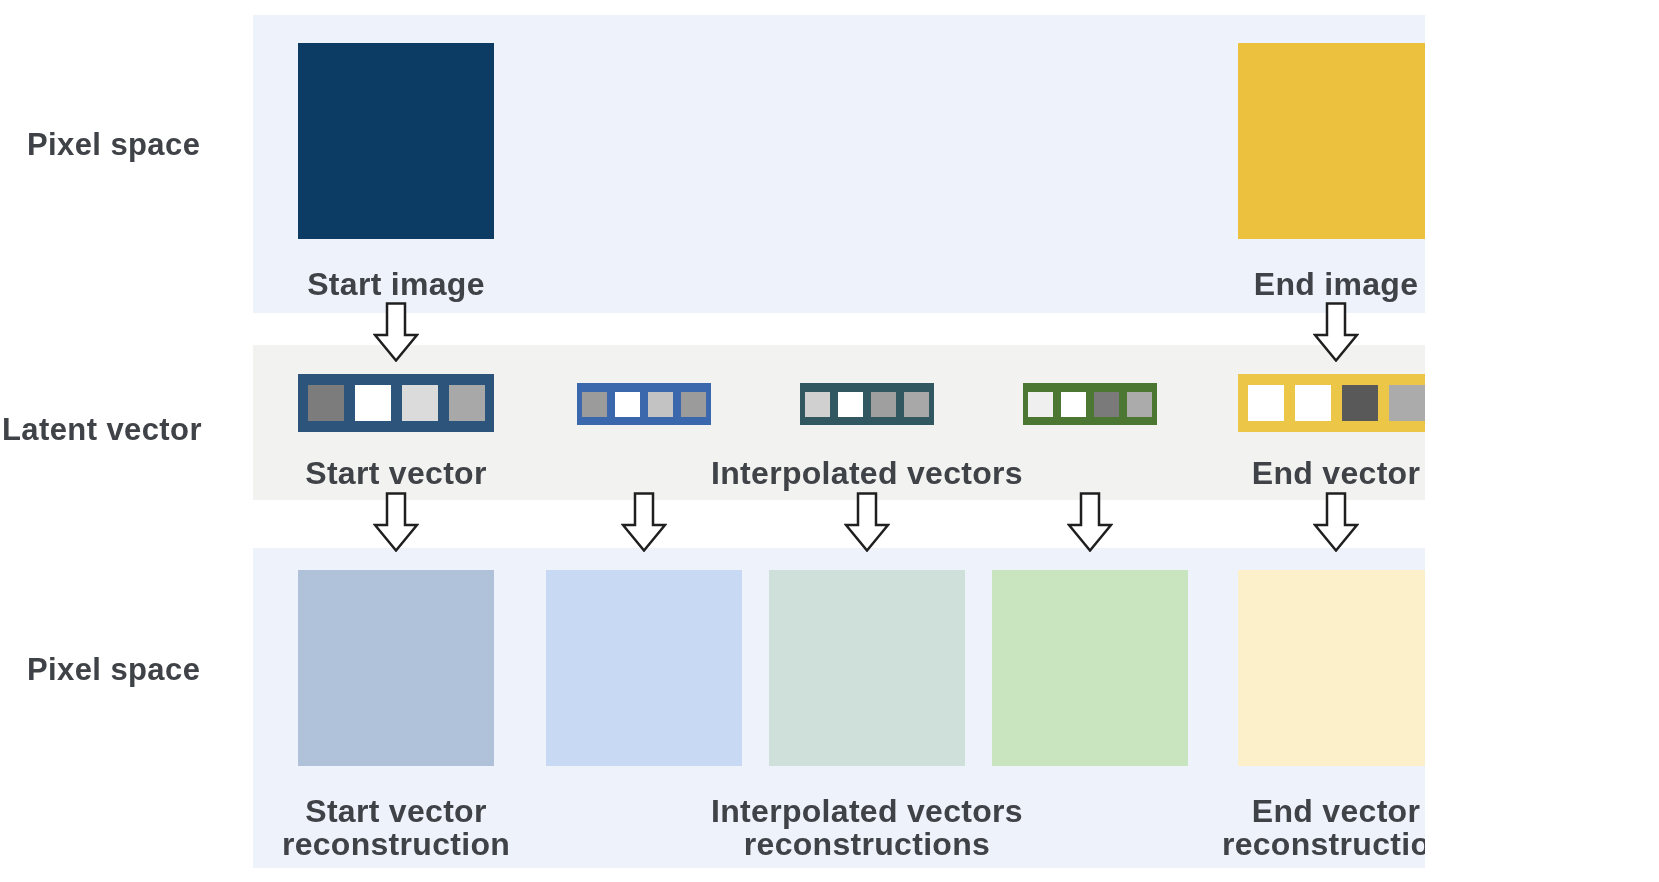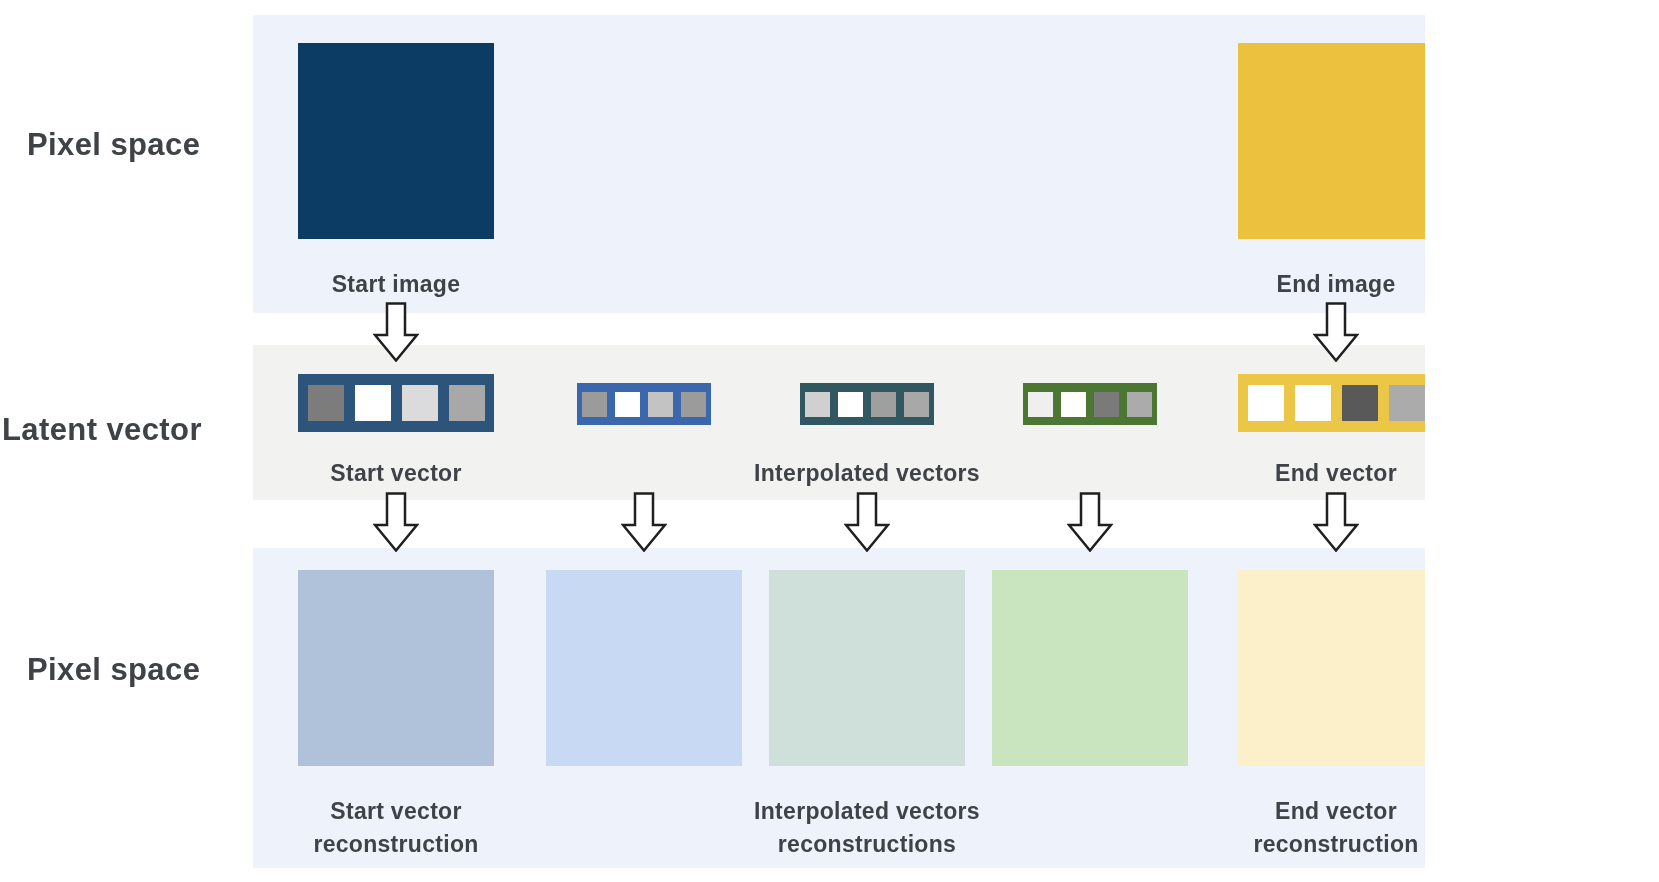--- a/index.html
+++ b/index.html
@@ -7,21 +7,21 @@
     position:relative;width:1425px;height:882px;background:#ffffff;
     font-family:"Liberation Sans",sans-serif;overflow:hidden;
   }
   .band{position:absolute;left:253px;width:1233px;}
   .side-label{
     position:absolute;font-size:31px;font-weight:bold;color:#3f4246;
     letter-spacing:.4px;white-space:nowrap;
   }
   .sq{position:absolute;width:196px;height:196px;}
   .col-label{
-    position:absolute;width:340px;font-size:23px;font-weight:bold;color:#3f4246;
+    position:absolute;width:340px;font-size:32px;font-weight:bold;color:#3f4246;
     text-align:center;letter-spacing:.3px;line-height:33px;white-space:pre-line;
   }
   .vec{position:absolute;display:flex;align-items:center;justify-content:center;}
   .vec-lg{width:196px;height:58px;gap:11px;}
   .vec-lg .cell{width:36px;height:36px;}
   .vec-sm{width:134px;height:42px;gap:8px;}
   .vec-sm .cell{width:25px;height:25px;}
   .cell{display:block;}
   .arrow{position:absolute;width:46px;height:60px;}
   .arrow svg{display:block;width:46px;height:60px;}

